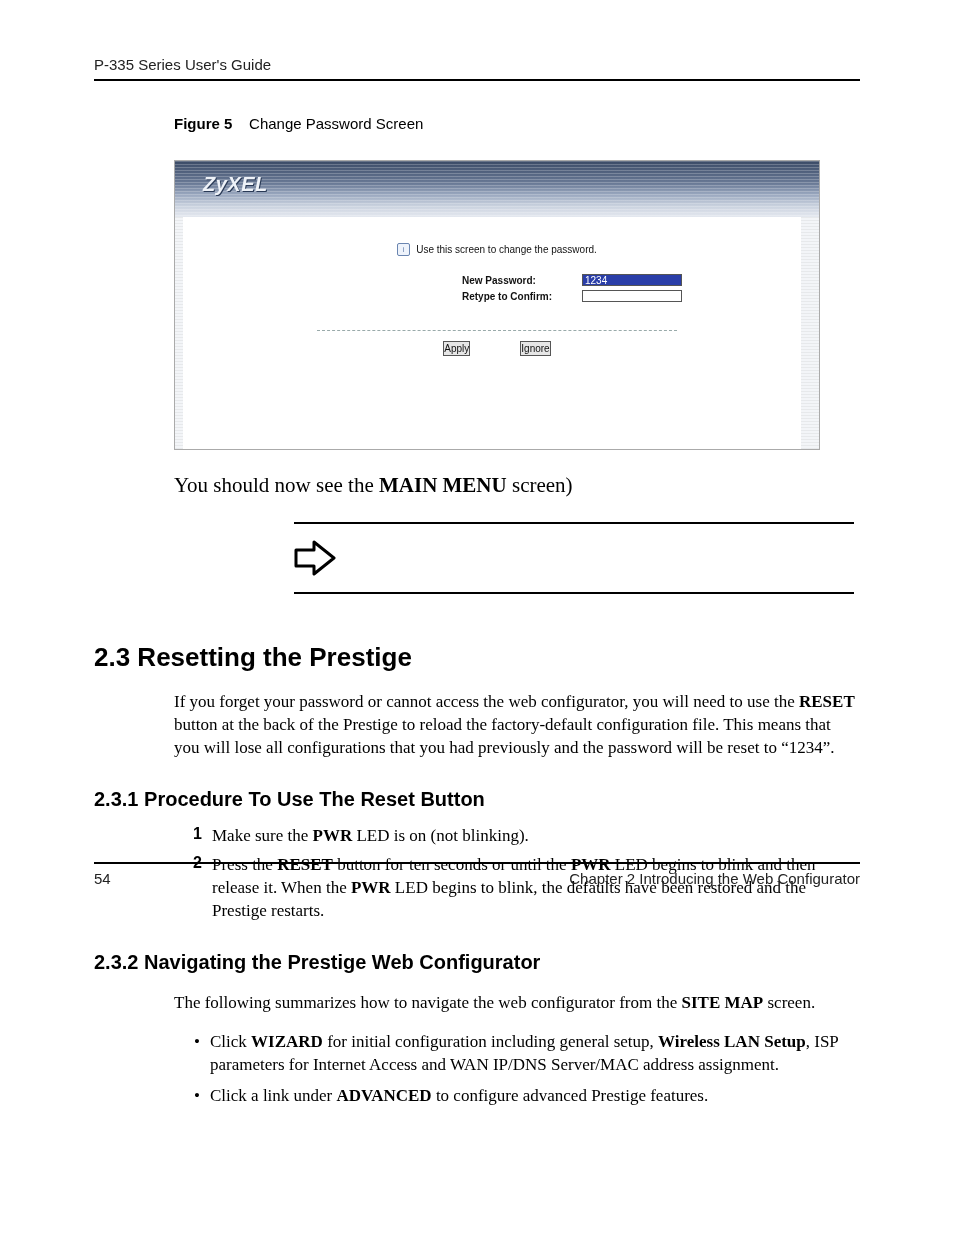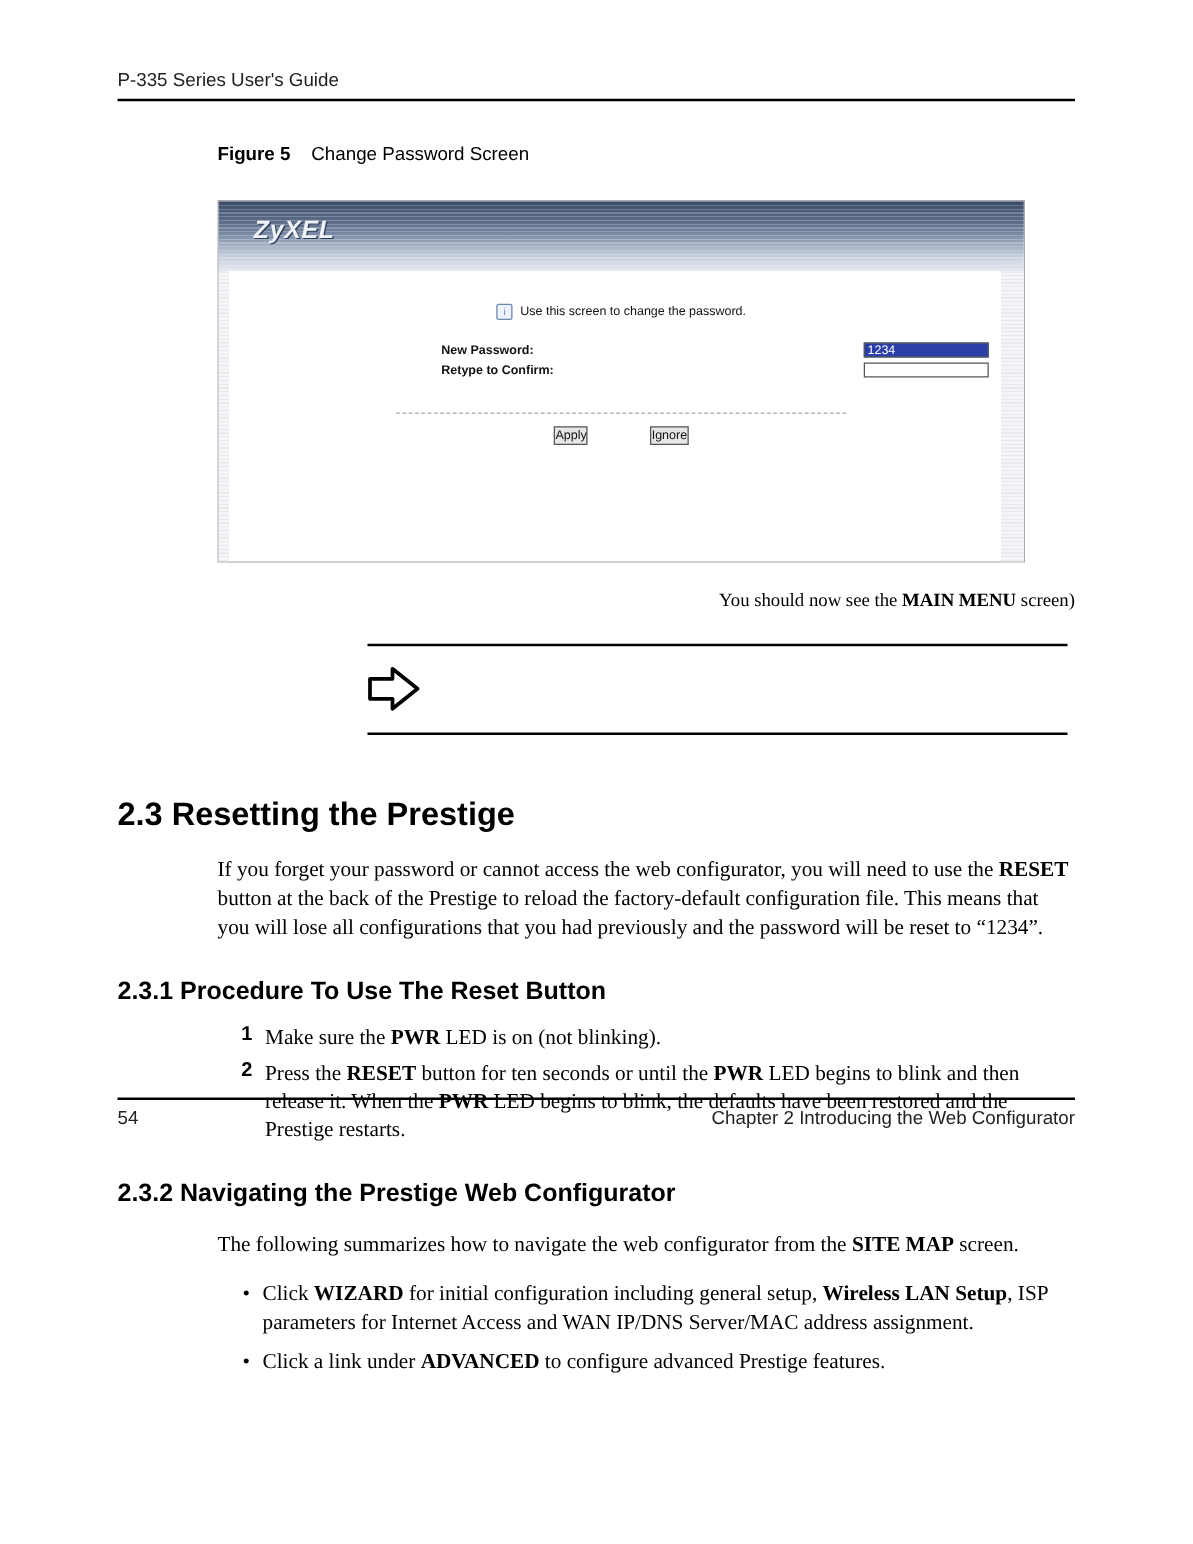--- a/index.html
+++ b/index.html
@@ -31,21 +31,21 @@
   }
   .foot-rule {
     border: none;
     border-top: 2px solid #000;
     margin: 0 0 6px 0;
   }
   .footer {
     position: absolute;
     left: 94px;
     right: 94px;
-    bottom: 32px;
+    bottom: 48px;
   }
   .footer-row {
     display: flex;
     justify-content: space-between;
     font-family: Arial, Helvetica, sans-serif;
     font-size: 15px;
     color: #222;
   }
 
   
@@ -146,21 +146,21 @@
     font-size: 8px;
     line-height: 1;
     background: #eef3fb;
   }
   .info-text { white-space: nowrap; }
 
   .form-rows { margin-top: 18px; }
   .form-row {
     display: flex;
     align-items: center;
-    justify-content: space-between;
+    justify-content: center;
     gap: 20px;
     margin: 4px 0;
   }
   .form-label {
     font-weight: 700;
     width: 100px;
     text-align: left;
     white-space: nowrap;
   }
   .form-input {
@@ -195,23 +195,22 @@
     border: 1px solid #555;
     background: #e6e6e6;
     height: 15px;
     line-height: 12px;
     box-sizing: border-box;
   }
 
   
   .body-text {
     margin: 22px 0 0 80px;
-    font-size: 15px;
+    font-size: 21px;
     line-height: 1.25;
-    text-align: right;
   }
   .main-menu-line { margin-top: 22px; }
 
   
   .note-wrap {
     margin: 24px 0 0 200px;
     width: 560px;
   }
   .note-rule {
     border: none;

